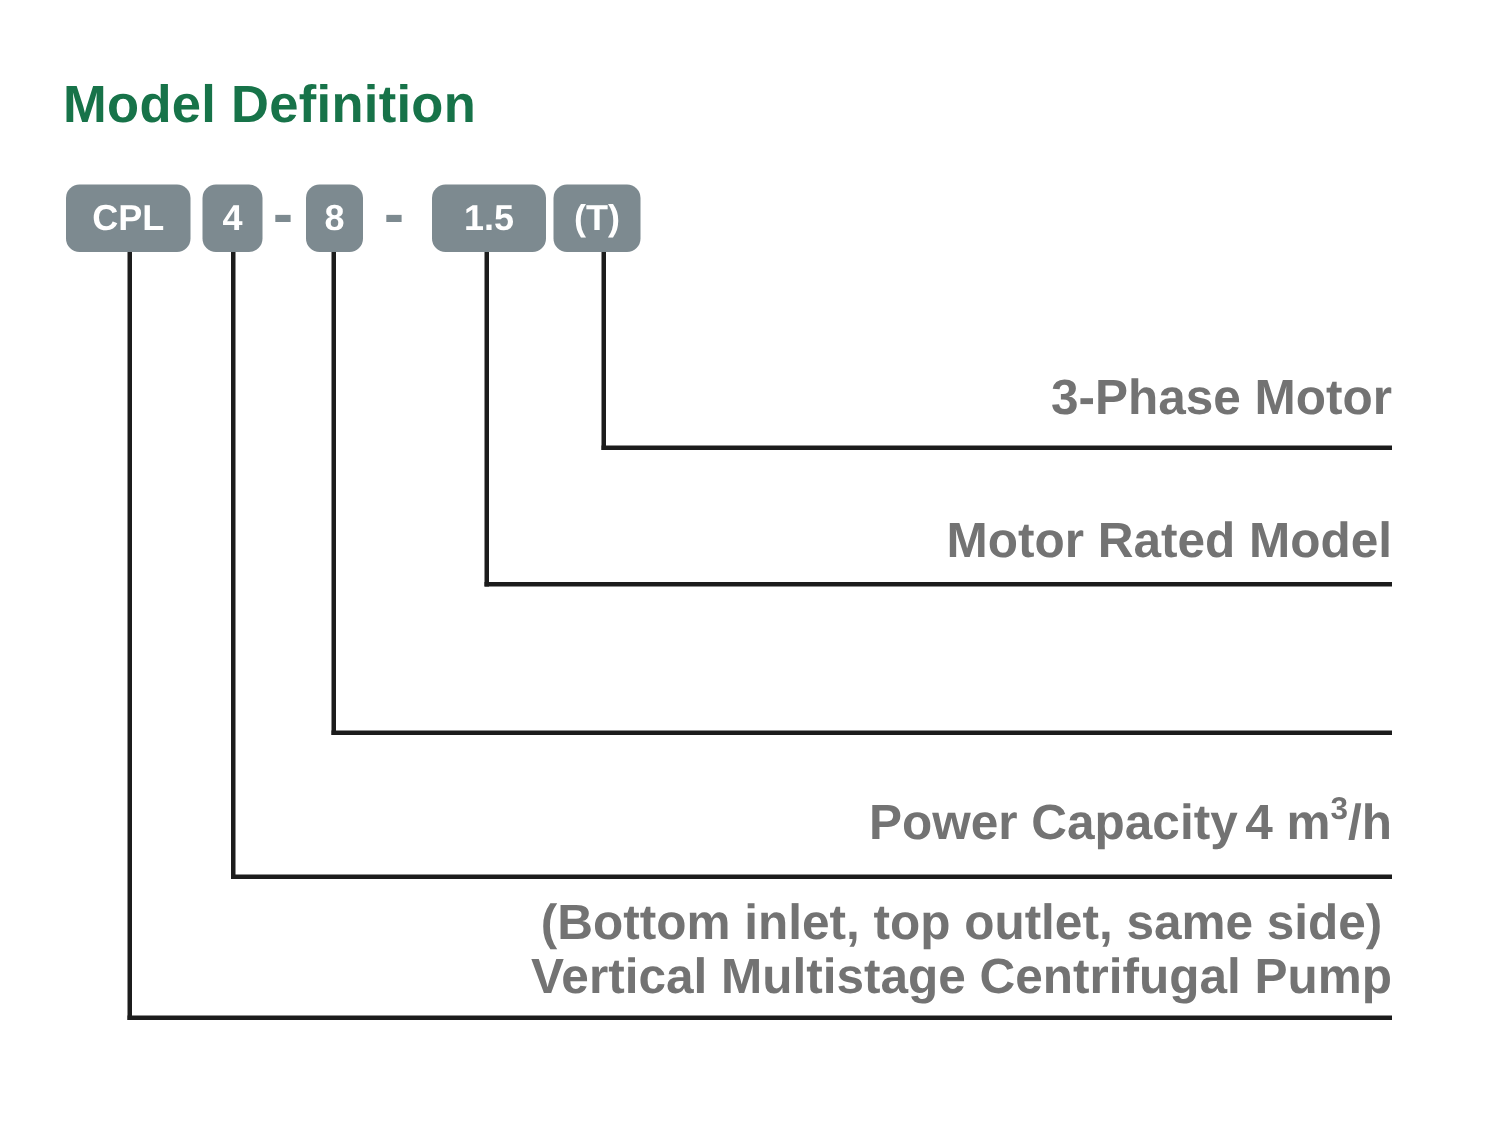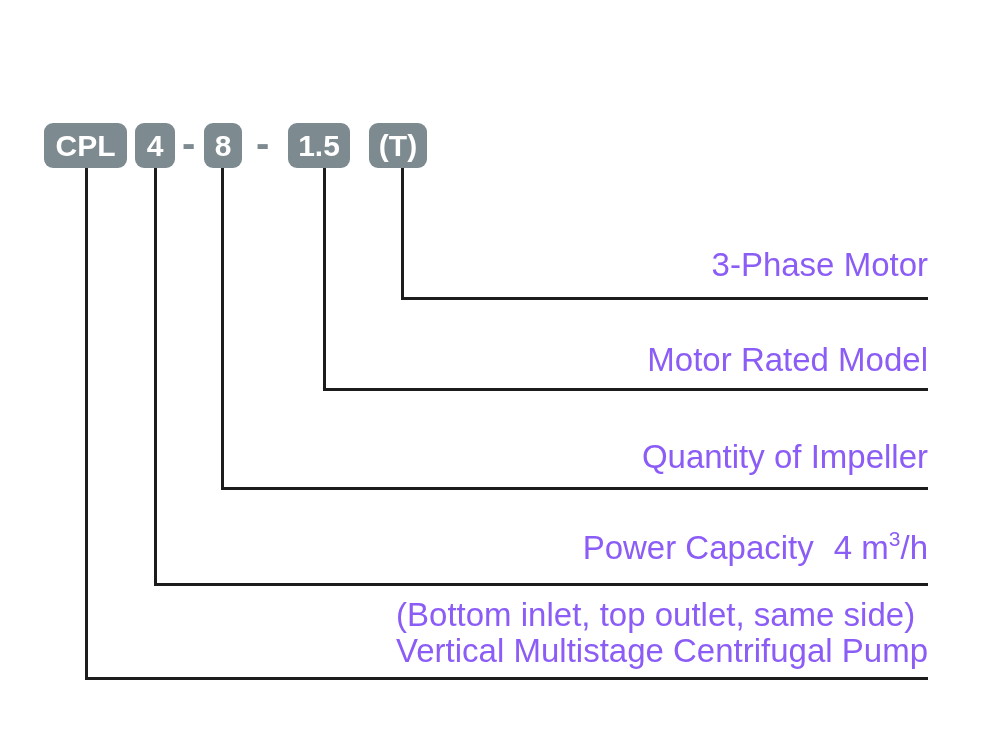--- a/index.html
+++ b/index.html
@@ -23,30 +23,30 @@
   }
   
   .seg {
     position: absolute;
     top: 123px;
     height: 45px;
     background: #7d8a90;
     color: #ffffff;
     border-radius: 9px;
     font-weight: bold;
-    font-size: 30px;
+    font-size: 24px;
     display: flex;
     align-items: center;
     justify-content: center;
     white-space: nowrap;
   }
   .seg-series    { left: 44px;  width: 83px; }
   .seg-capacity  { left: 135px; width: 40px; }
   .seg-impellers { left: 204px; width: 38px; }
-  .seg-power     { left: 288px; width: 62px; }
+  .seg-power     { left: 288px; width: 76px; }
   .seg-phase     { left: 369px; width: 58px; }
   .dash {
     position: absolute;
     top: 121px;
     height: 45px;
     display: flex;
     align-items: center;
     color: #7d8a90;
     font-weight: bold;
     font-size: 40px;
@@ -72,43 +72,45 @@
   .vline-series    { left: 85px;  height: 512px; }
   .hline-phase     { left: 401px; top: 297px; width: 527px; }
   .hline-power     { left: 323px; top: 388px; width: 605px; }
   .hline-impellers { left: 221px; top: 487px; width: 707px; }
   .hline-capacity  { left: 154px; top: 583px; width: 774px; }
   .hline-series    { left: 85px;  top: 677px; width: 843px; }
   
   .callout-label {
     position: absolute;
     right: 72px;
-    text-align: left;
+    text-align: center;
     font-size: 33px;
     line-height: 36px;
-    color: #8b5cf6;
+    color: #737373;
     white-space: nowrap;
+    font-weight: bold;
   }
   .label-phase     { top: 247px; }
   .label-power     { top: 342px; }
   .label-impellers { top: 439px; }
   .label-capacity  { top: 530px; }
   .label-series    { top: 597px; }
-  .capacity-value { margin-left: 20px; }
+  .capacity-value { margin-left: 5px; }
   .capacity-sup {
     font-size: 21px;
     position: relative;
     top: -13px;
   }
 </style>
 </head>
 <body>
 
 <div class="canvas">
 
+  <div class="page-title">Model Definition</div>
 
   <div class="seg seg-series">CPL</div>
   <div class="seg seg-capacity">4</div>
   <div class="dash dash-1">-</div>
   <div class="seg seg-impellers">8</div>
   <div class="dash dash-2">-</div>
   <div class="seg seg-power">1.5</div>
   <div class="seg seg-phase">(T)</div>
 
   <div class="vline vline-phase"></div>
@@ -119,21 +121,20 @@
   <div class="hline hline-impellers"></div>
   <div class="vline vline-capacity"></div>
   <div class="hline hline-capacity"></div>
   <div class="vline vline-series"></div>
   <div class="hline hline-series"></div>
 
   <div class="callout-label label-phase">3-Phase Motor</div>
 
   <div class="callout-label label-power">Motor Rated Model</div>
 
-  <div class="callout-label label-impellers">Quantity of Impeller</div>
 
   <div class="callout-label label-capacity">
     <span>Power Capacity</span><span class="capacity-value">4 m</span><span class="capacity-sup">3</span><span>/h</span>
   </div>
 
   <div class="callout-label label-series">
     <div>(Bottom inlet, top outlet, same side)</div>
     <div>Vertical Multistage Centrifugal Pump</div>
   </div>
 

